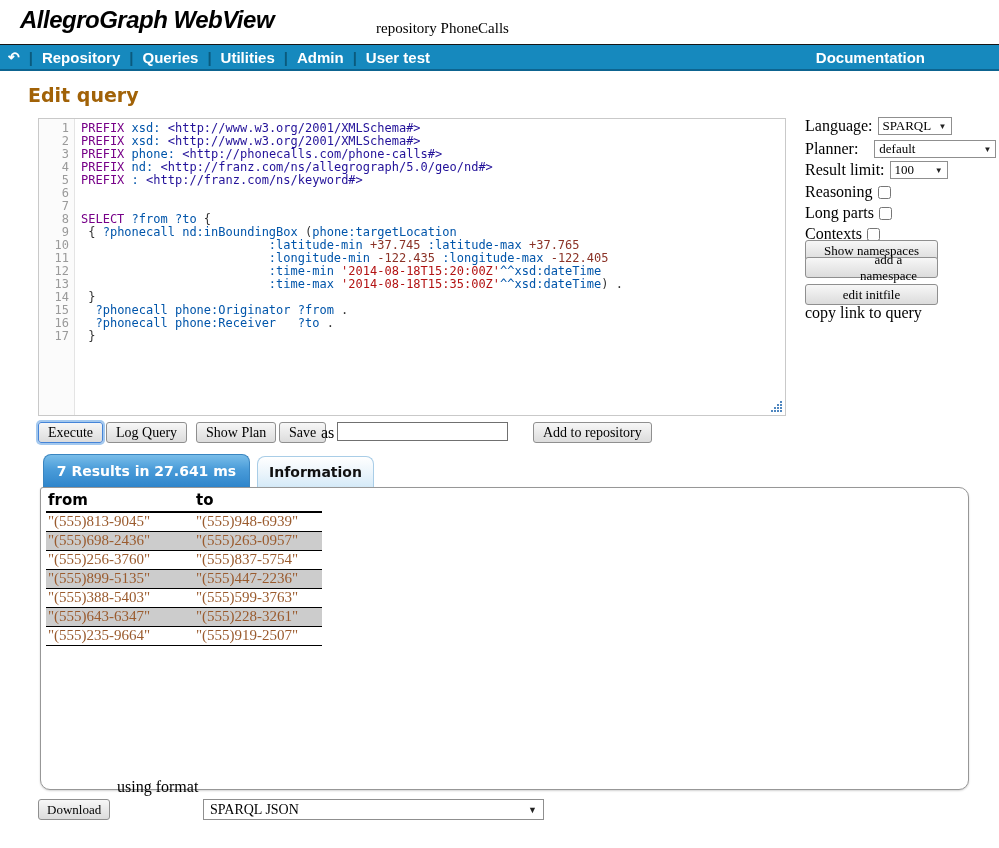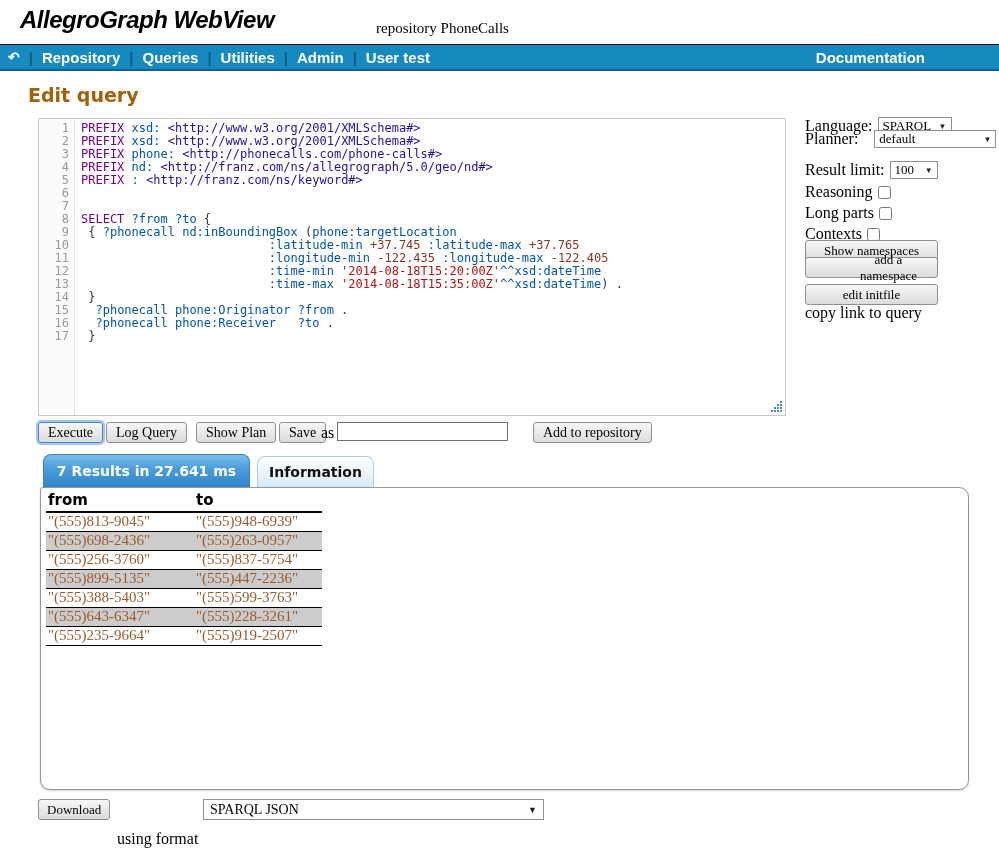--- a/index.html
+++ b/index.html
@@ -88,21 +88,21 @@
                     padding:0 8px 1px 2px;border-bottom:1.5px solid #000;white-space:nowrap;}
   .results-table td:first-child{min-width:138px;}
   .results-table td:last-child{min-width:118px;}
   .results-table tr.alt{background:#ccc;}
 
   
   .download-btn{position:absolute;left:38px;top:799px;height:21px;
                 background:linear-gradient(#f7f7f7,#dcdcdc);border:1px solid #8f8f8f;border-radius:3px;
                 font-family:"Liberation Serif",serif;font-size:13px;padding:0 8px;
                 display:flex;align-items:center;cursor:pointer;box-sizing:border-box;}
-  .using-format{position:absolute;left:117px;top:830px;font-size:16px;}
+  .using-format{position:absolute;left:117px;top:778px;font-size:16px;}
   .format-select{position:absolute;left:203px;top:799px;width:341px;height:21px;
                  border:1px solid #8f8f8f;background:#fff;display:flex;align-items:center;
                  justify-content:space-between;padding:0 6px;font-size:14px;
                  font-family:"Liberation Serif",serif;cursor:pointer;box-sizing:border-box;}
   .format-select .arrow{font-size:9px;color:#222;}
 </style>
 </head>
 <body>
 
 <div class="page">
@@ -155,30 +155,30 @@
     </svg>
   </div>
 
   <div class="opt-row" style="top:117px;">
     <span>Language:</span>
     <span class="fake-select" style="width:74px;">
       <span>SPARQL</span>
       <span class="arrow">▼</span>
     </span>
   </div>
-  <div class="opt-row" style="top:130px;gap:16px;">
+  <div class="opt-row" style="top:140px;gap:16px;">
     <span>Planner:</span>
     <span class="fake-select" style="width:122px;">
       <span>default</span>
       <span class="arrow">▼</span>
     </span>
   </div>
   <div class="opt-row" style="top:161px;">
     <span>Result limit:</span>
-    <span class="fake-select" style="width:48px;">
+    <span class="fake-select" style="width:58px;">
       <span>100</span>
       <span class="arrow">▼</span>
     </span>
   </div>
   <div class="opt-row" style="top:183px;">
     <span>Reasoning</span>
     <input type="checkbox" class="opt-check" style="">
   </div>
   <div class="opt-row" style="top:204px;">
     <span>Long parts</span>

